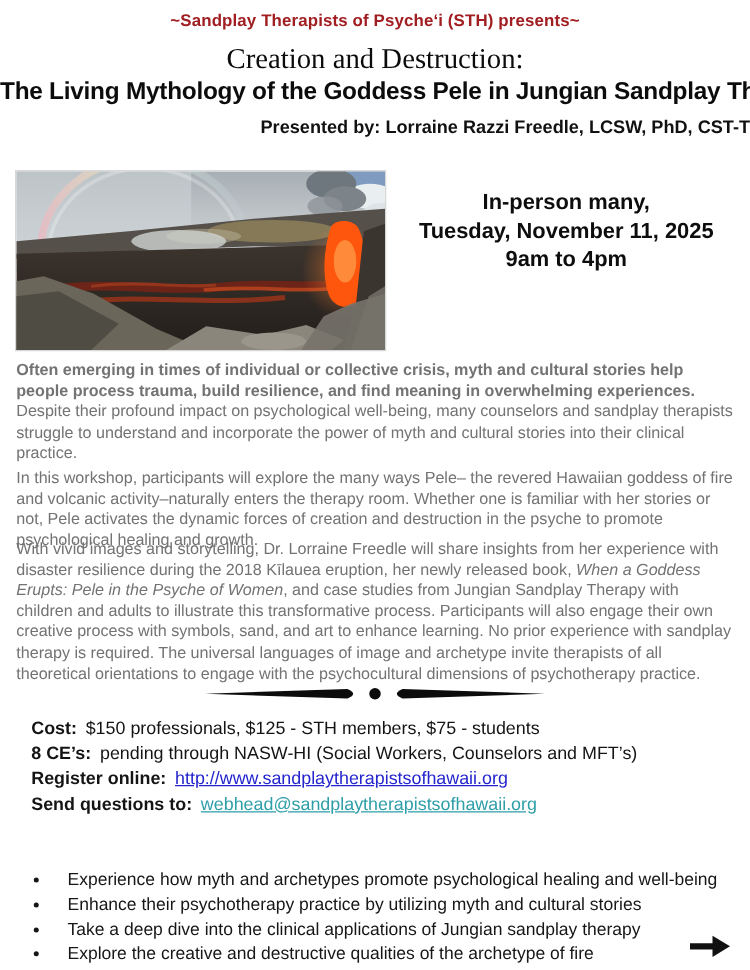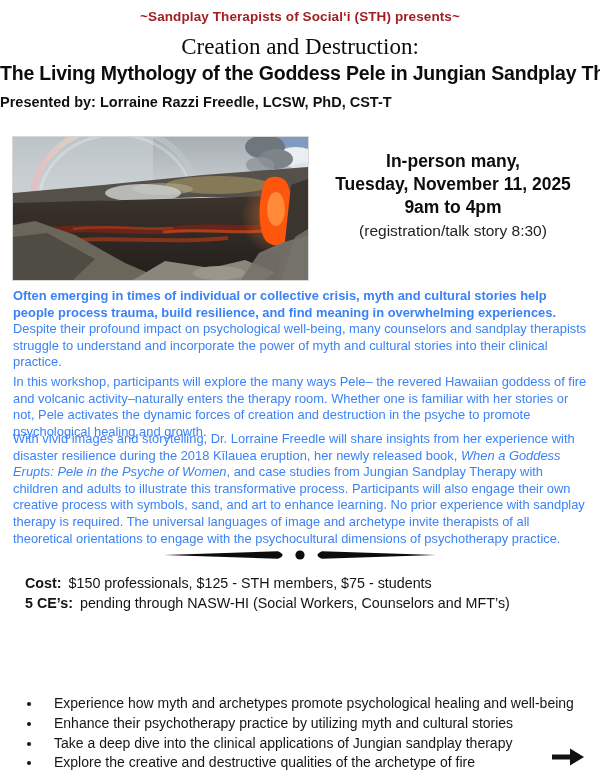--- a/index.html
+++ b/index.html
@@ -29,39 +29,39 @@
   .title2{
     position:absolute;top:62px;left:0;width:100%;
     text-align:center;white-space:nowrap;
     font-family:Liberation Sans, sans-serif;
     font-size:19.5px;font-weight:bold;color:#0c0c0c;
     letter-spacing:-0.2px;
     margin:0;
   }
   .presenter{
     position:absolute;top:94px;left:0;width:100%;
-    text-align:left;
+    text-align:right;
     font-size:14.5px;font-weight:bold;color:#111;
   }
   .photo{
     position:absolute;top:136px;left:12px;
     width:295px;height:143px;
     border:1px solid #d8d8d8;
     overflow:hidden;
   }
   .photo svg{display:block;}
   .schedule{
     position:absolute;top:150px;left:312px;width:282px;
     text-align:center;
   }
   .sched-bold{font-size:17.5px;font-weight:bold;line-height:23px;color:#0d0d0d;}
   .sched-reg{font-size:15.5px;line-height:23px;color:#222;}
   .body-par{
     position:absolute;left:13px;width:577px;
-    font-size:12.9px;line-height:16.6px;color:#3b82f6;
+    font-size:12.9px;line-height:16.6px;color:#737373;
     margin:0;
   }
   .p1{top:288px;}
   .p2{top:374px;}
   .p3{top:431px;}
   .b{font-weight:bold;}
   .i{font-style:italic;}
   .divider{
     position:absolute;top:548px;left:0;width:100%;
     display:flex;justify-content:center;
@@ -85,21 +85,21 @@
   .bullets li{padding-left:12px;margin:0;}
   .arrow{
     position:absolute;right:14px;bottom:8px;width:36px;height:22px;
   }
 </style>
 </head>
 <body>
 
 <div class="page">
 
-  <div class="presents">~Sandplay Therapists of Social‘i (STH) presents~</div>
+  <div class="presents">~Sandplay Therapists of Psyche‘i (STH) presents~</div>
 
   <h1 class="title1">Creation and Destruction:</h1>
   <h2 class="title2">The Living Mythology of the Goddess Pele in Jungian Sandplay Therapy</h2>
   <div class="presenter">Presented by:  Lorraine Razzi Freedle, LCSW, PhD, CST-T</div>
 
   <div class="photo">
     <svg width="295" height="143" viewBox="0 0 295 143" xmlns="http://www.w3.org/2000/svg">
       <defs>
         <linearGradient id="sky" x1="0" y1="0" x2="0" y2="1">
           <stop offset="0" stop-color="#a8afb4"></stop>
@@ -160,40 +160,41 @@
       <polygon points="120,143 152,124 198,131 232,123 262,135 252,143" fill="#8a867c"></polygon>
       <ellipse cx="206" cy="136" rx="26" ry="7" fill="#9a968c"></ellipse>
       <polygon points="228,143 246,116 268,106 295,98 295,143" fill="#77736b" opacity="0.9"></polygon>
     </svg>
   </div>
 
   <div class="schedule">
     <div class="sched-bold">In-person many,</div>
     <div class="sched-bold">Tuesday, November 11, 2025</div>
     <div class="sched-bold">9am to 4pm</div>
-    <div class="sched-reg">(registration/talk story 8:30)</div>
   </div>
 
   <p class="body-par p1"><span class="b">Often emerging in times of individual or collective crisis, myth and cultural stories help people process trauma, build resilience, and find meaning in overwhelming experiences.</span><span> Despite their profound impact on psychological well-being, many counselors and sandplay therapists struggle to understand and incorporate the power of myth and cultural stories into their clinical practice.</span></p>
 
   <p class="body-par p2">In this workshop, participants will explore the many ways Pele– the revered Hawaiian goddess of fire and volcanic activity–naturally enters the therapy room. Whether one is familiar with her stories or not, Pele activates the dynamic forces of creation and destruction in the psyche to promote psychological healing and growth.</p>
 
   <p class="body-par p3"><span>With vivid images and storytelling, Dr. Lorraine Freedle will share insights from her experience with disaster resilience during the 2018 Kīlauea eruption, her newly released book, </span><span class="i">When a Goddess Erupts: Pele in the Psyche of Women</span><span>, and case studies from Jungian Sandplay Therapy with children and adults to illustrate this transformative process. Participants will also engage their own creative process with symbols, sand, and art to enhance learning. No prior experience with sandplay therapy is required. The universal languages of image and archetype invite therapists of all theoretical orientations to engage with the psychocultural dimensions of psychotherapy practice.</span></p>
 
   <div class="divider">
     <svg width="276" height="14" viewBox="0 0 276 14" xmlns="http://www.w3.org/2000/svg">
       <path d="M2 7 L116 3.2 Q125 7 116 10.8 Z" fill="#0c0c0c"></path>
       <circle cx="138" cy="7" r="4.6" fill="#0c0c0c"></circle>
       <path d="M274 7 L160 3.2 Q151 7 160 10.8 Z" fill="#0c0c0c"></path>
     </svg>
   </div>
 
   <div class="details">
     <div><span class="lbl">Cost:</span><span>$150 professionals, $125 - STH members, $75 - students</span></div>
-    <div><span class="lbl">5 CE’s:</span><span>pending through NASW-HI (Social Workers, Counselors and MFT’s)</span></div>
+    <div><span class="lbl">8 CE’s:</span><span>pending through NASW-HI (Social Workers, Counselors and MFT’s)</span></div>
+    <div><span class="lbl">Register online:</span><a class="blue">http://www.sandplaytherapistsofhawaii.org</a></div>
+    <div><span class="lbl">Send questions to:</span><a class="teal">webhead@sandplaytherapistsofhawaii.org</a></div>
   </div>
 
   <ul class="bullets">
     <li>Experience how myth and archetypes promote psychological healing and well-being</li>
     <li>Enhance their psychotherapy practice by utilizing myth and cultural stories</li>
     <li>Take a deep dive into the clinical applications of Jungian sandplay therapy</li>
     <li>Explore the creative and destructive qualities of the archetype of fire</li>
   </ul>
 
   <div class="arrow">

